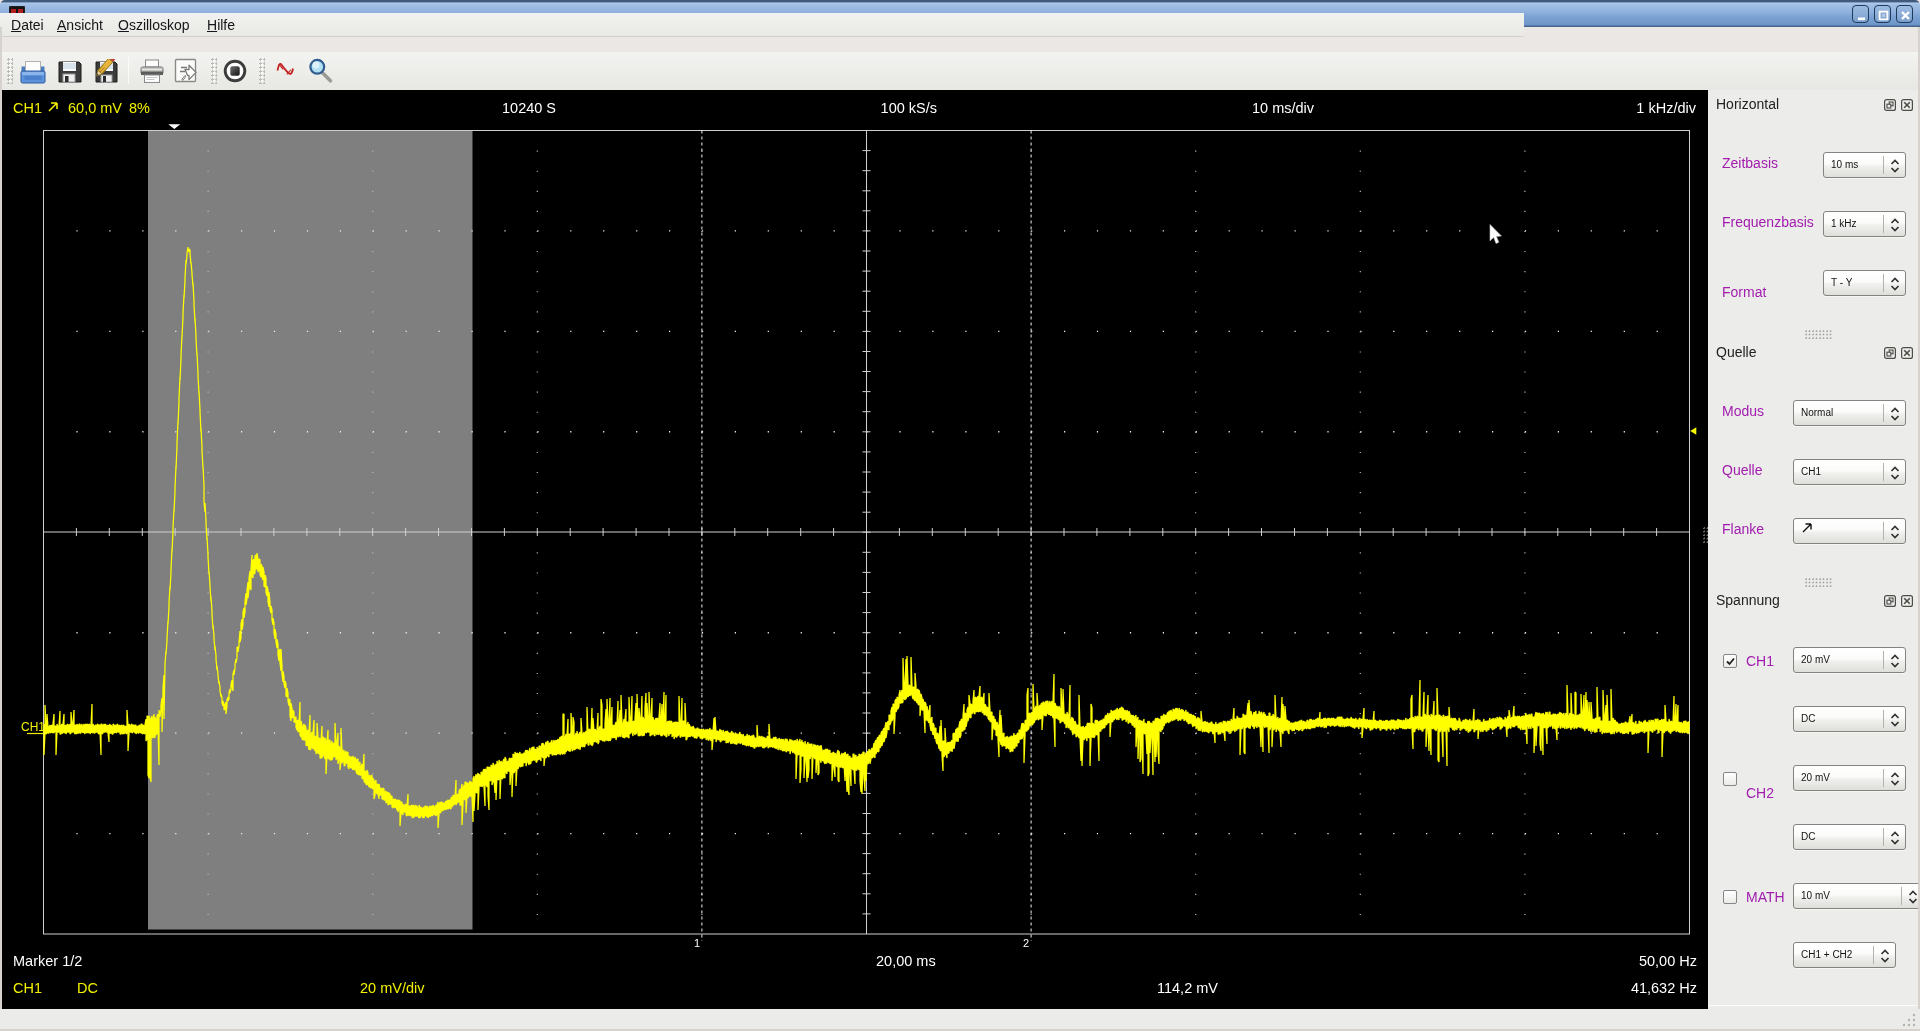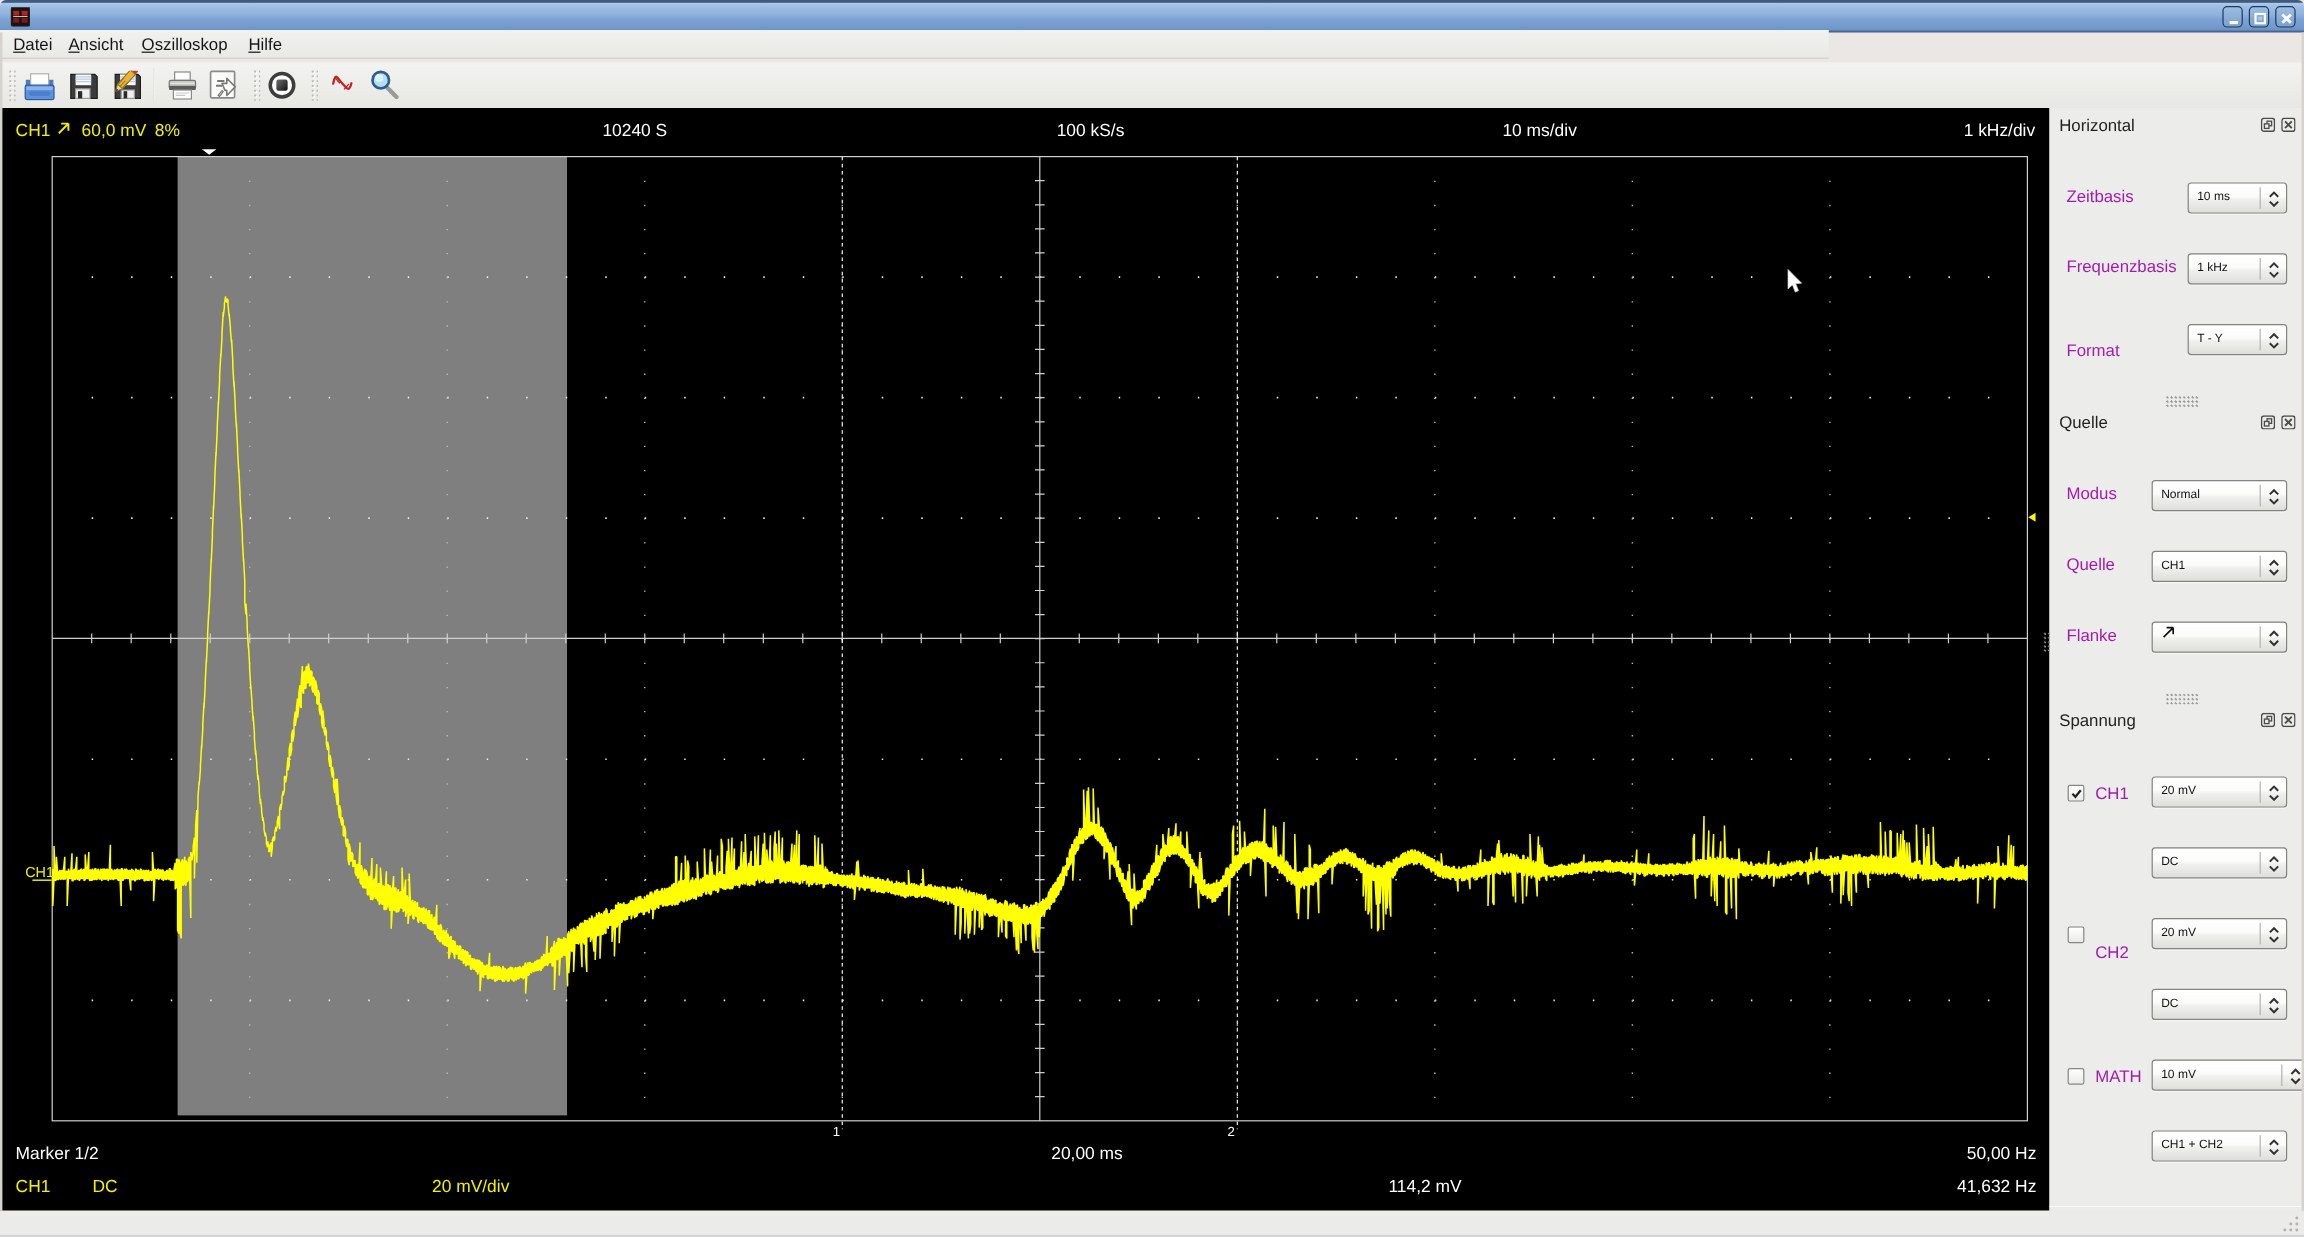--- a/index.html
+++ b/index.html
@@ -5,21 +5,21 @@
 html,body {width:1920px;height:1031px;overflow:hidden;background:#eae7e4;font-family:"Liberation Sans",sans-serif}
 #win {position:absolute;left:0;top:0;width:1920px;height:1031px}
 #title {position:absolute;left:0;top:0;width:1920px;height:27px;border-radius:5px 5px 0 0;
  background:linear-gradient(180deg,#41597a 0,#3f5c80 7%,#b3cded 11%,#a4c1e7 15%,#8fb1dd 45%,#7da3d4 60%,#7399cc 85%,#6a91c4 93%,#49688f 96%,#42608a 100%)}
 #title .cap {position:absolute;left:0;top:4px;width:1875px;text-align:center;font-size:15px;font-weight:bold;color:#fff;
  text-shadow:0 1px 2px #2a4c74,0 0 2px #2a4c74}
 .wbtn {position:absolute;top:5px;width:17px;height:18px;border:1px solid #1e3a5c;border-radius:4px;
  background:linear-gradient(180deg,#9dbce2,#7ba0cd)}
 .wbtn svg {position:absolute;left:2px;top:2.5px}
 #wicon {position:absolute;left:9px;top:6px}
-#menubar {position:absolute;left:0;top:25px;width:1524px;height:24px;background:linear-gradient(#f1f1ef,#e9e9e5);border-bottom:1px solid #d4d0cc}
+#menubar {position:absolute;left:0;top:13px;width:1524px;height:24px;background:linear-gradient(#f1f1ef,#e9e9e5);border-bottom:1px solid #d4d0cc}
 .mi {position:absolute;top:4px;font-size:14px;color:#15151a}
 #toolbar {position:absolute;left:0;top:52px;width:1920px;height:38px;background:linear-gradient(#f3f3f1,#e7e7e3)}
 .tbi {position:absolute}
 .grip {position:absolute;top:6px;width:6px;height:26px;
  background-image:radial-gradient(circle at 1.5px 1.5px,#b9b9b5 1px,rgba(0,0,0,0) 1.1px),radial-gradient(circle at 1.5px 1.5px,#fdfdfd 1px,rgba(0,0,0,0) 1.1px);
  background-size:4px 4px,4px 4px;background-position:0 0,1px 1px}
 .tsep {position:absolute;top:5px;width:1px;height:27px;background:#b9b9b5;border-right:1px solid #fbfbf9}
 #scope {position:absolute;left:0;top:90px}
 #scope text {font-family:"Liberation Sans",sans-serif;font-size:14.5px}
 .ty {fill:#f2f200} .tw {fill:#fff} .tm {fill:#fff;font-size:11px!important} .tch {fill:#f2f200;font-size:12px!important}
@@ -265,21 +265,21 @@
       <div class="combo" style="left:85px;top:734px;width:113px"><span class="cv">DC</span><svg class="spn" width="10" height="14" viewBox="0 0 10 14">
           <path d="M1.5 5 5 1.5 8.5 5" fill="none" stroke="#333" stroke-width="1.7"></path>
           <path d="M1.5 9 5 12.5 8.5 9" fill="none" stroke="#333" stroke-width="1.7"></path>
         </svg></div>
       <div class="cb" style="left:15px;top:800px"></div>
       <div class="plb" style="left:38px;top:799px">MATH</div>
       <div class="combo" style="left:85px;top:793px;width:131px"><span class="cv">10 mV</span><svg class="spn" width="10" height="14" viewBox="0 0 10 14">
           <path d="M1.5 5 5 1.5 8.5 5" fill="none" stroke="#333" stroke-width="1.7"></path>
           <path d="M1.5 9 5 12.5 8.5 9" fill="none" stroke="#333" stroke-width="1.7"></path>
         </svg></div>
-      <div class="combo" style="left:85px;top:852px;width:113px"><span class="cv">CH1 + CH2</span><svg class="spn" width="10" height="14" viewBox="0 0 10 14">
+      <div class="combo" style="left:85px;top:852px;width:103px"><span class="cv">CH1 + CH2</span><svg class="spn" width="10" height="14" viewBox="0 0 10 14">
           <path d="M1.5 5 5 1.5 8.5 5" fill="none" stroke="#333" stroke-width="1.7"></path>
           <path d="M1.5 9 5 12.5 8.5 9" fill="none" stroke="#333" stroke-width="1.7"></path>
         </svg></div>
       <div class="vgrip"></div>
       <div class="psep"></div>
     </div>
 <div id="status"></div>
 <svg id="sgrip" width="16" height="16" viewBox="0 0 16 16">
       <g fill="#b4b0ac">
         <circle cx="13" cy="3" r="1.2"></circle>

